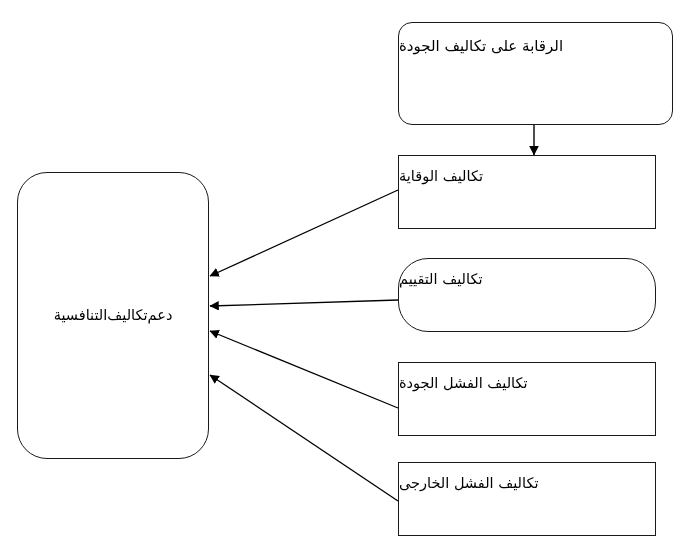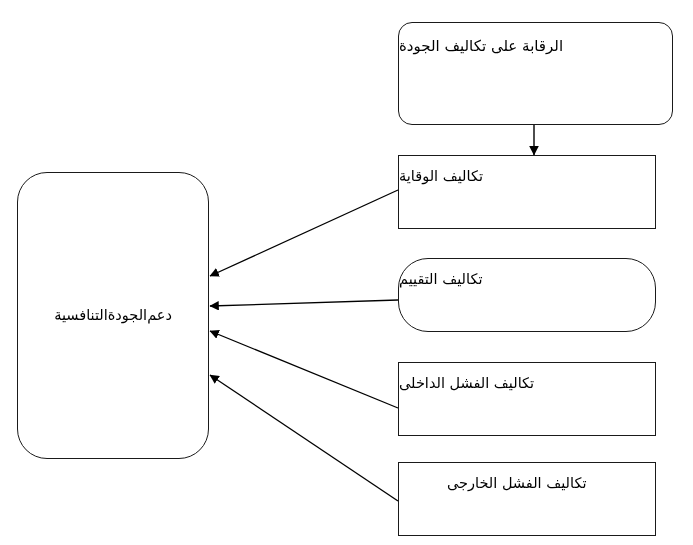--- a/index.html
+++ b/index.html
@@ -74,21 +74,21 @@
   .cat {
     left: 398px;
     width: 258px;
     height: 74px;
     padding-top: 12px;
   }
   .cat .node-title { font-size: 14.5px; }
   #node-prevention { top: 155px; }
   #node-appraisal  { top: 258px; border-radius: 30px; }
   #node-internal   { top: 362px; }
-  #node-external   { top: 462px; padding-left: 48px; }
+  #node-external   { top: 462px; }
 </style>
 </head>
 <body>
 
 <div id="canvas">
 
   <svg class="svg-layer" viewBox="0 0 693 545">
     <defs>
       <marker id="arrowhead" viewBox="0 0 10 10" refX="9.4" refY="5" markerWidth="7.2" markerHeight="7.2" orient="auto-start-reverse">
         <path d="M 0 0 L 10 5 L 0 10 z" fill="#000000"></path>
@@ -102,38 +102,38 @@
     <line x1="398" y1="300" x2="210" y2="306" stroke="#000000" stroke-width="1.3" marker-end="url(#arrowhead)"></line>
 
     <line x1="398" y1="408" x2="210" y2="331" stroke="#000000" stroke-width="1.3" marker-end="url(#arrowhead)"></line>
 
     <line x1="398" y1="501" x2="210" y2="375" stroke="#000000" stroke-width="1.3" marker-end="url(#arrowhead)"></line>
   </svg>
 
   <div class="node" id="node-outcome">
     <span class="stack">
       <span>دعم</span>
-      <span>الجودة</span>
+      <span>تكاليف</span>
       <span>التنافسية</span>
     </span>
   </div>
 
   <div class="node" id="node-control">
     <span class="node-title">الرقابة على تكاليف الجودة</span>
   </div>
 
   <div class="node cat" id="node-prevention">
     <span class="node-title">تكاليف الوقاية</span>
   </div>
 
   <div class="node cat" id="node-appraisal">
     <span class="node-title">تكاليف التقييم</span>
   </div>
 
   <div class="node cat" id="node-internal">
-    <span class="node-title">تكاليف الفشل الداخلى</span>
+    <span class="node-title">تكاليف الفشل الجودة</span>
   </div>
 
   <div class="node cat" id="node-external">
     <span class="node-title">تكاليف الفشل الخارجى</span>
   </div>
 
 </div>
 
 </body></html>

